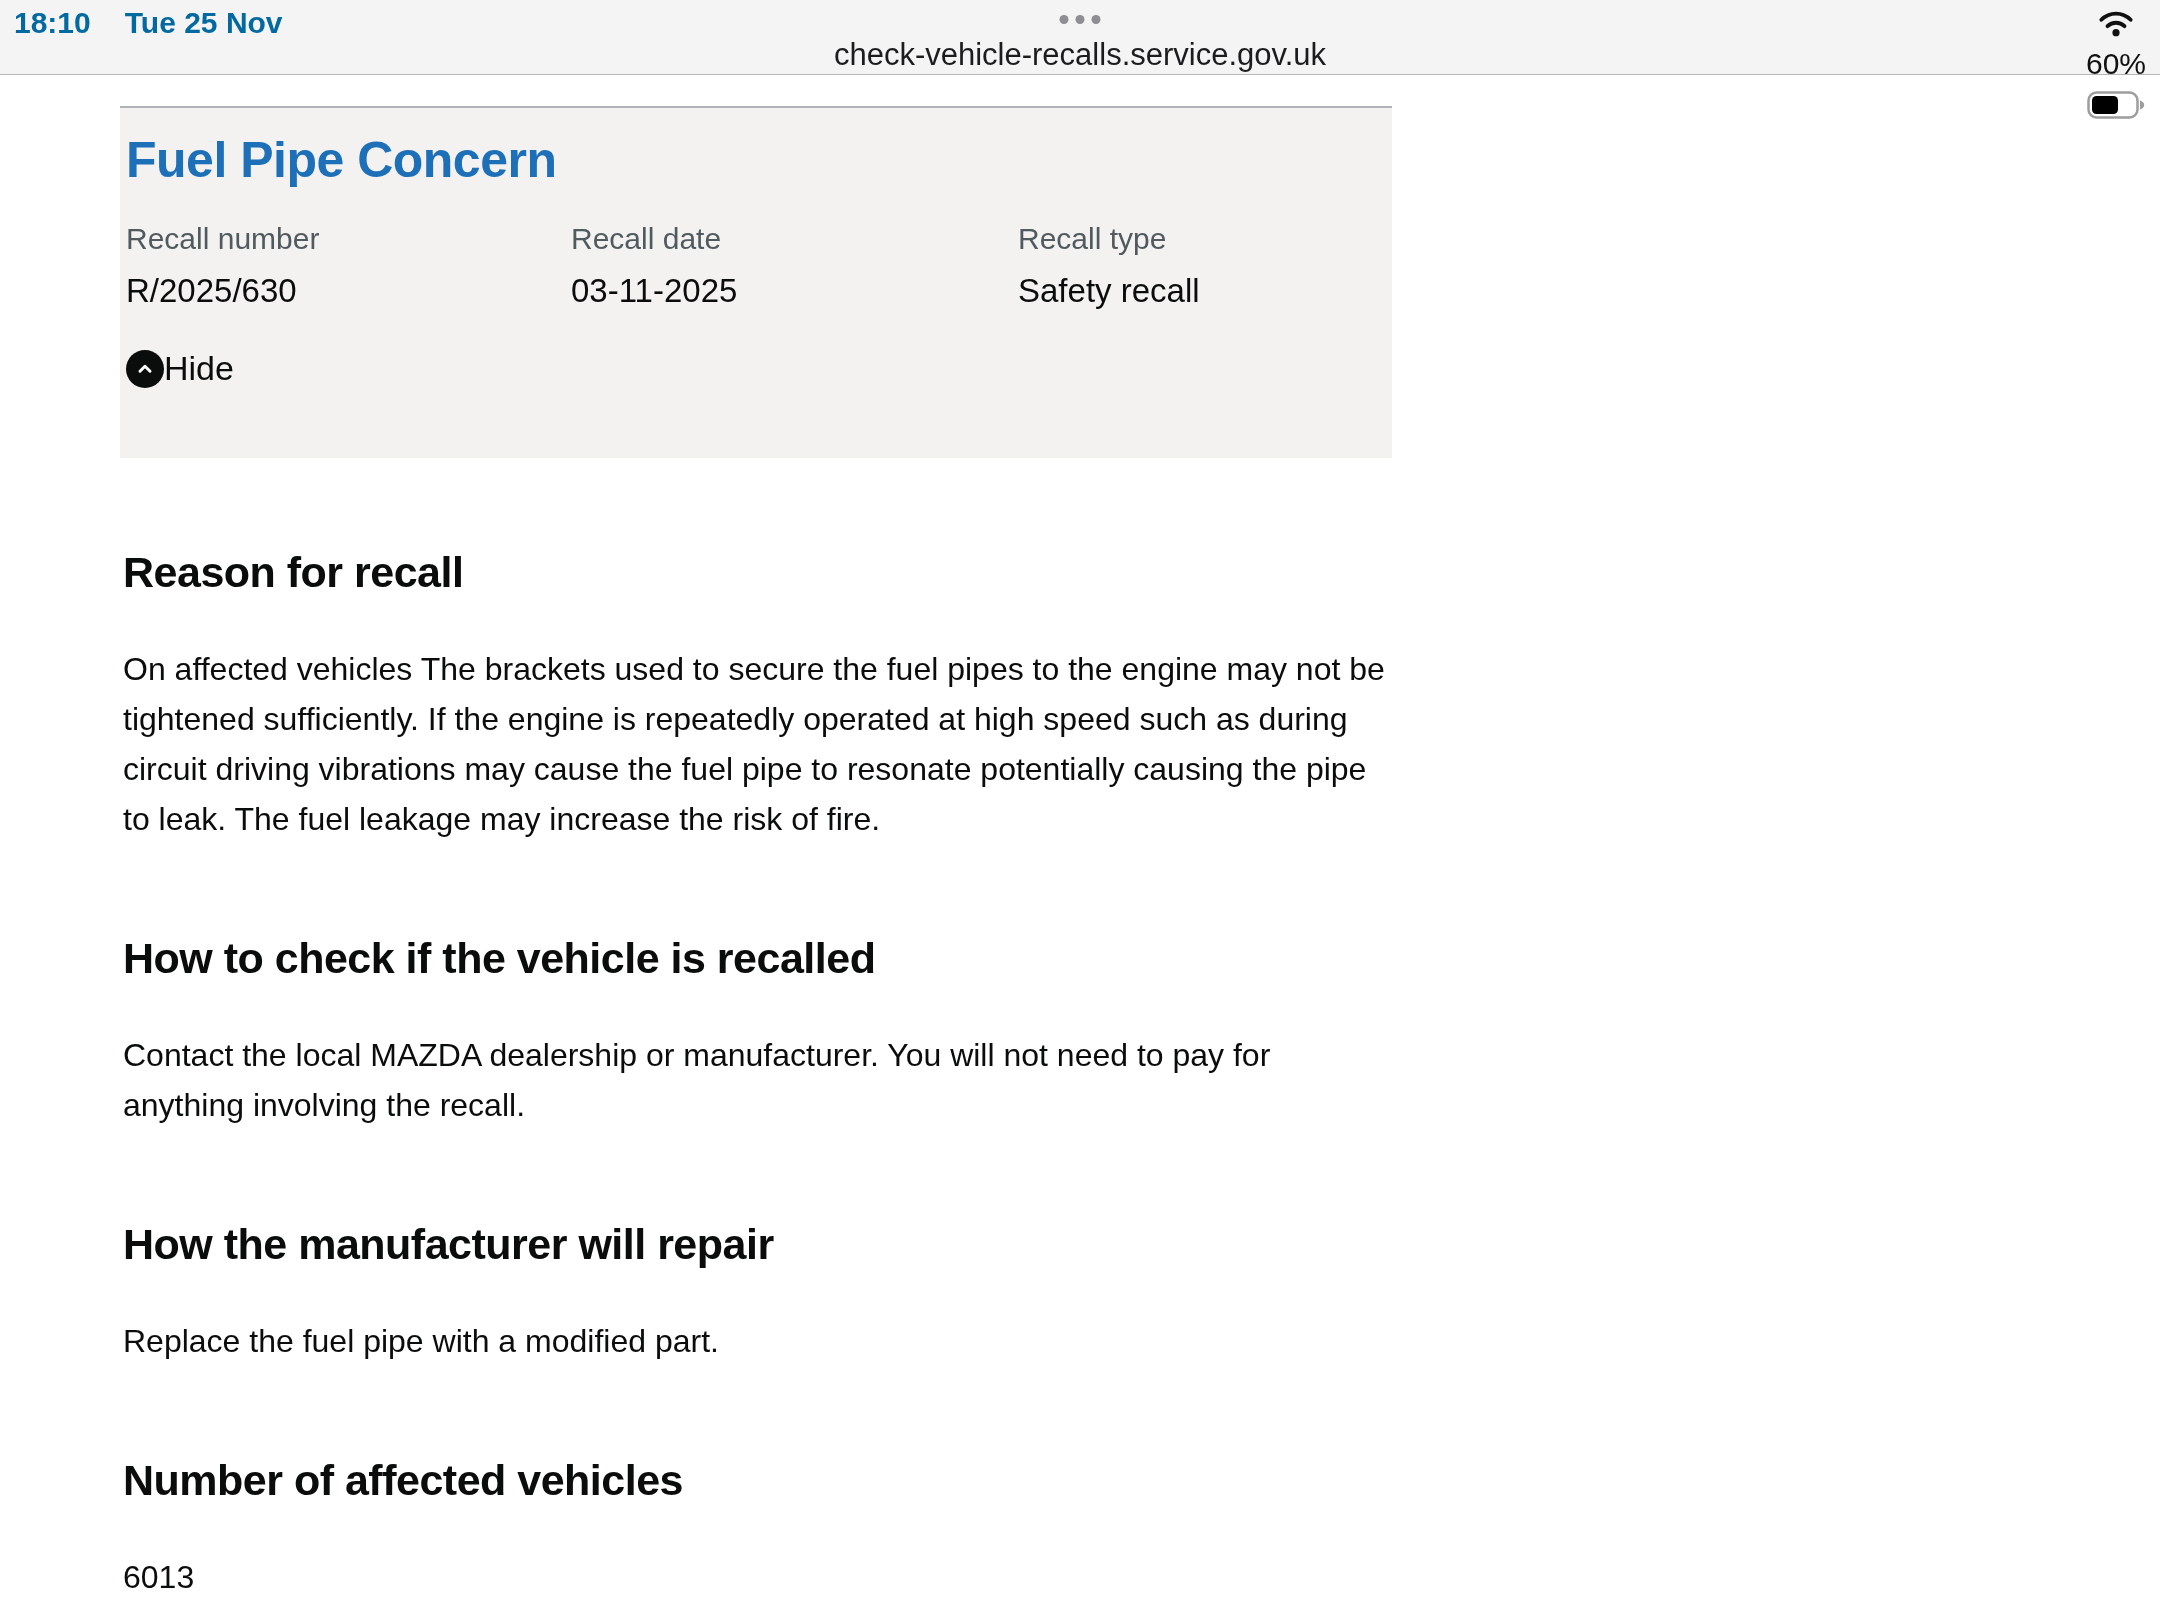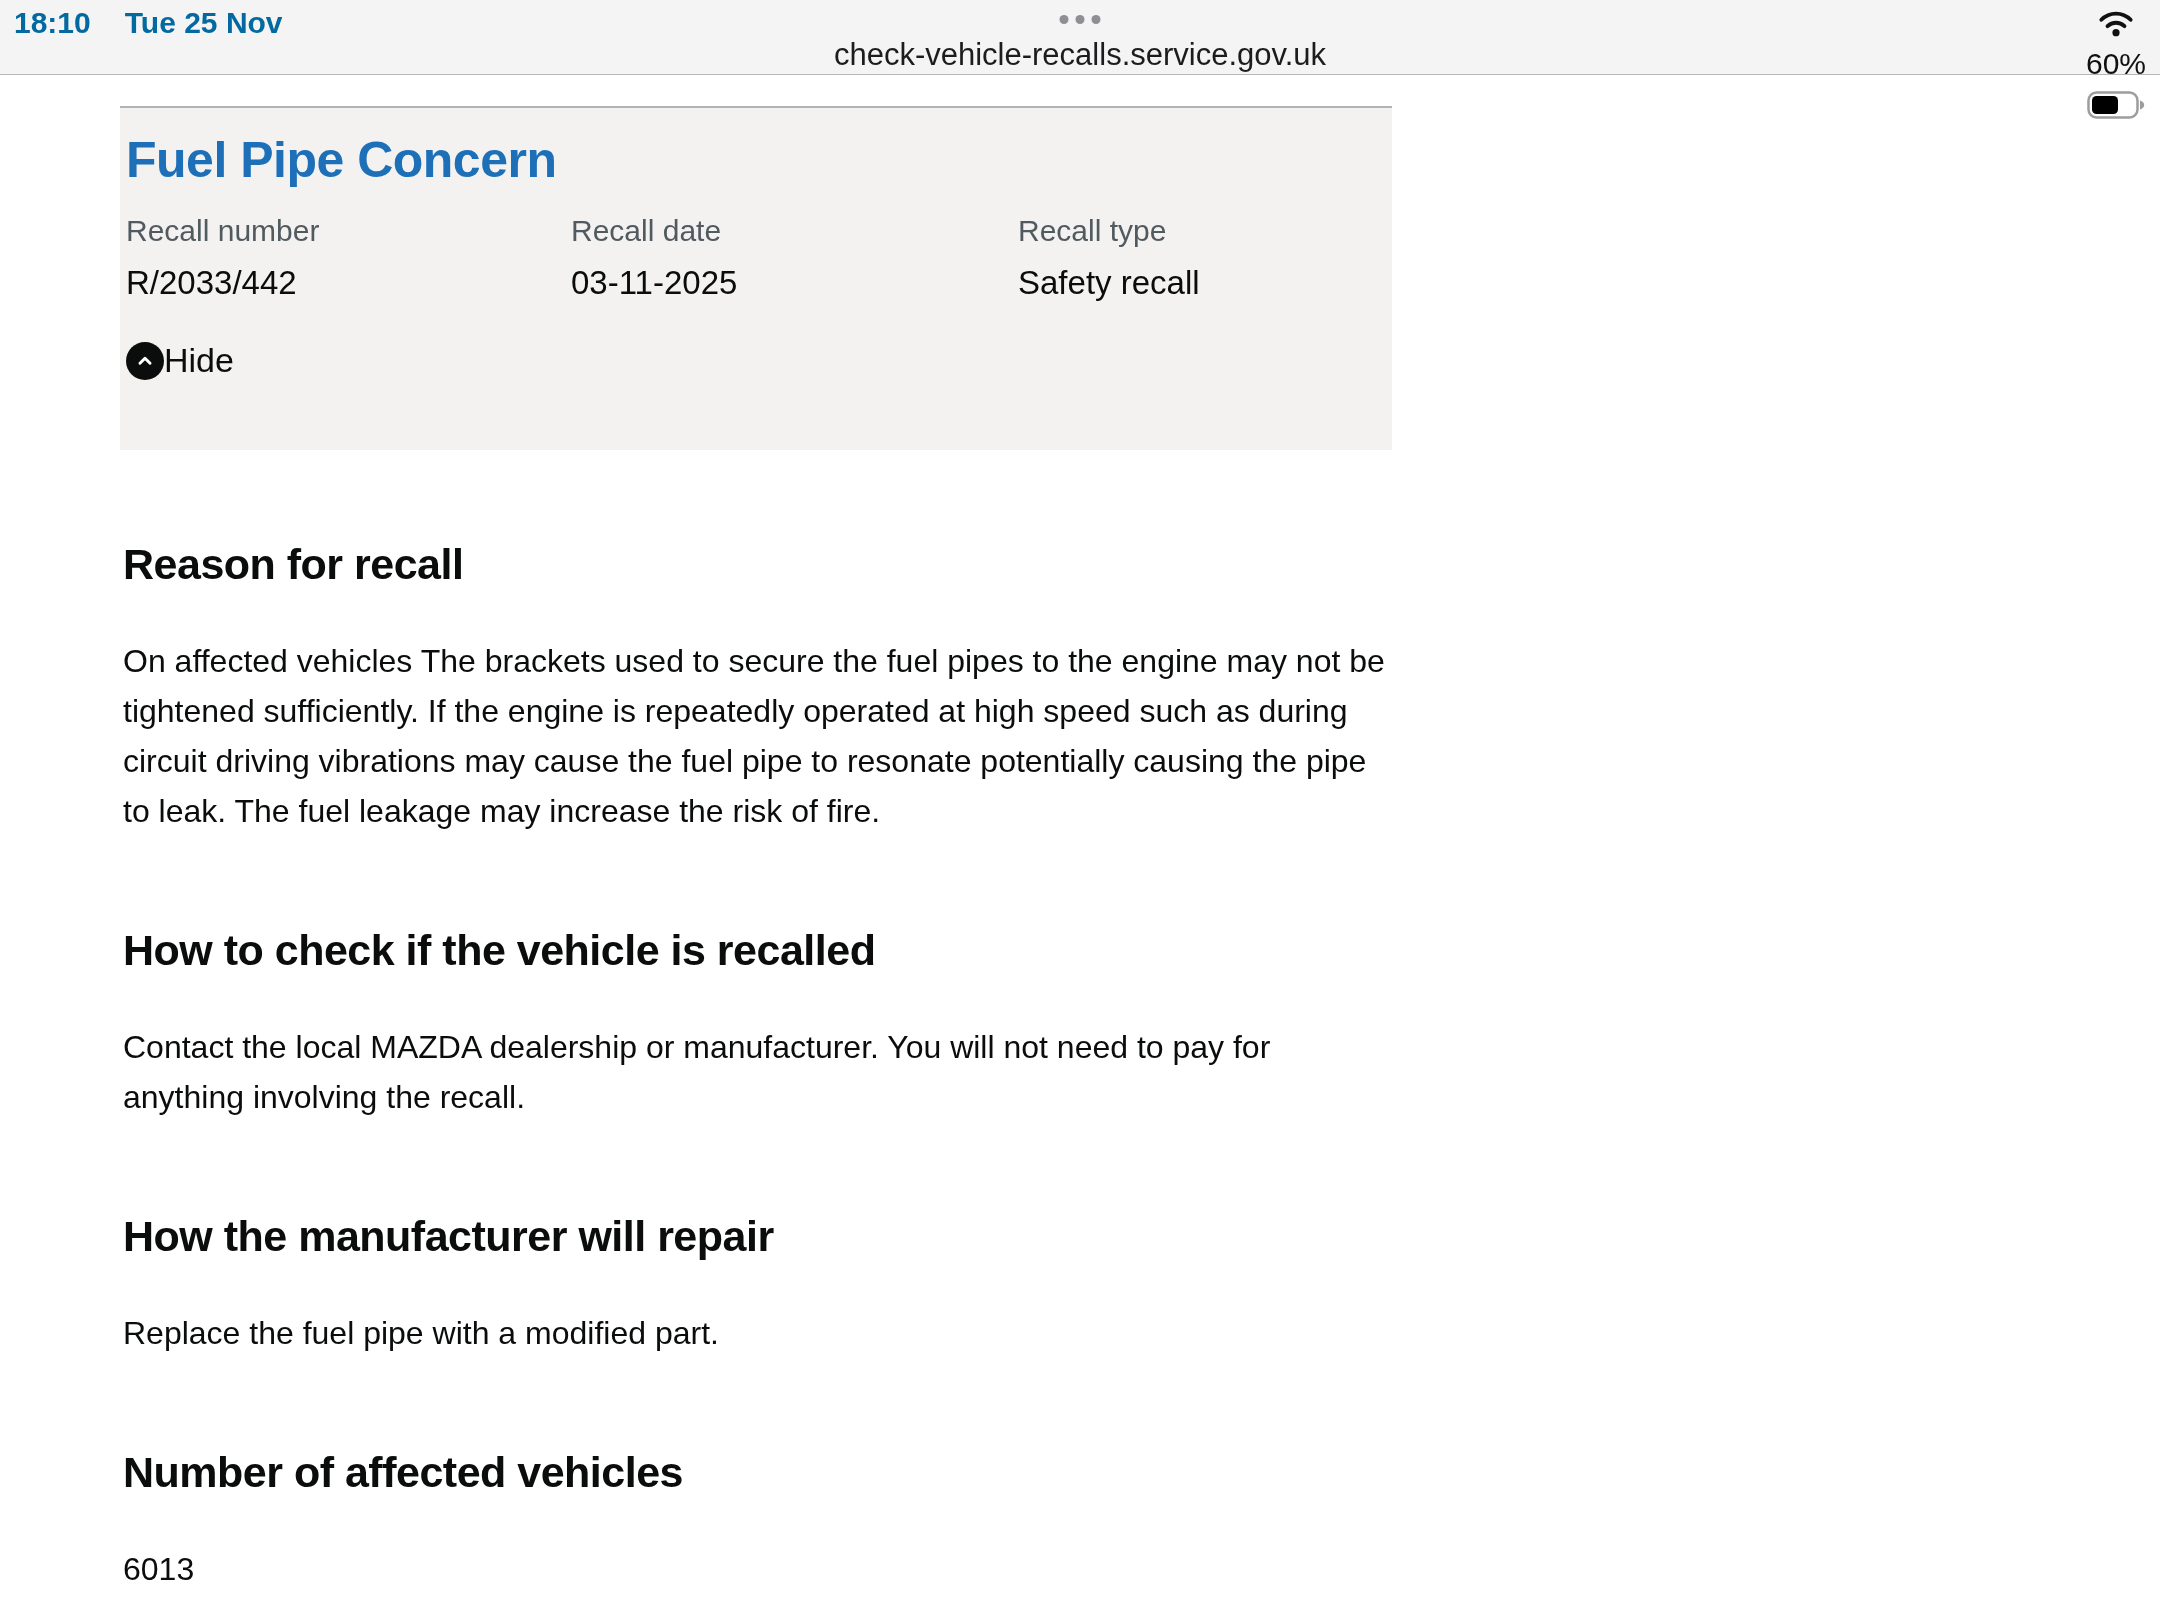--- a/index.html
+++ b/index.html
@@ -57,21 +57,21 @@
   .recall-card{
     margin-top:31px;
     background:var(--card-bg);
     border-top:2px solid var(--card-border);
     padding:22px 0 70px 6px;
   }
   .card-title{
     font-size:50px;font-weight:700;color:var(--accent-blue);
     line-height:60px;letter-spacing:-0.5px;cursor:pointer;display:inline-block;
   }
-  .fields{display:flex;margin-top:23px;}
+  .fields{display:flex;margin-top:31px;}
   .field{display:block;}
   .field:nth-child(1){width:445px;}
   .field:nth-child(2){width:447px;}
   .field dt{
     font-size:30px;color:var(--secondary-text);line-height:36px;font-weight:400;
   }
   .field dd{
     font-size:33px;color:var(--text);line-height:40px;margin-top:14px;
   }
   .hide-btn{
@@ -133,21 +133,21 @@
 </header>
 
 <main class="content">
 
   <section class="recall-card">
     <h1 class="card-title">Fuel Pipe Concern</h1>
 
     <div class="fields">
       <dl class="field">
         <dt>Recall number</dt>
-        <dd>R/2033/442</dd>
+        <dd>R/2025/630</dd>
       </dl>
       <dl class="field">
         <dt>Recall date</dt>
         <dd>03-11-2025</dd>
       </dl>
       <dl class="field">
         <dt>Recall type</dt>
         <dd>Safety recall</dd>
       </dl>
     </div>

